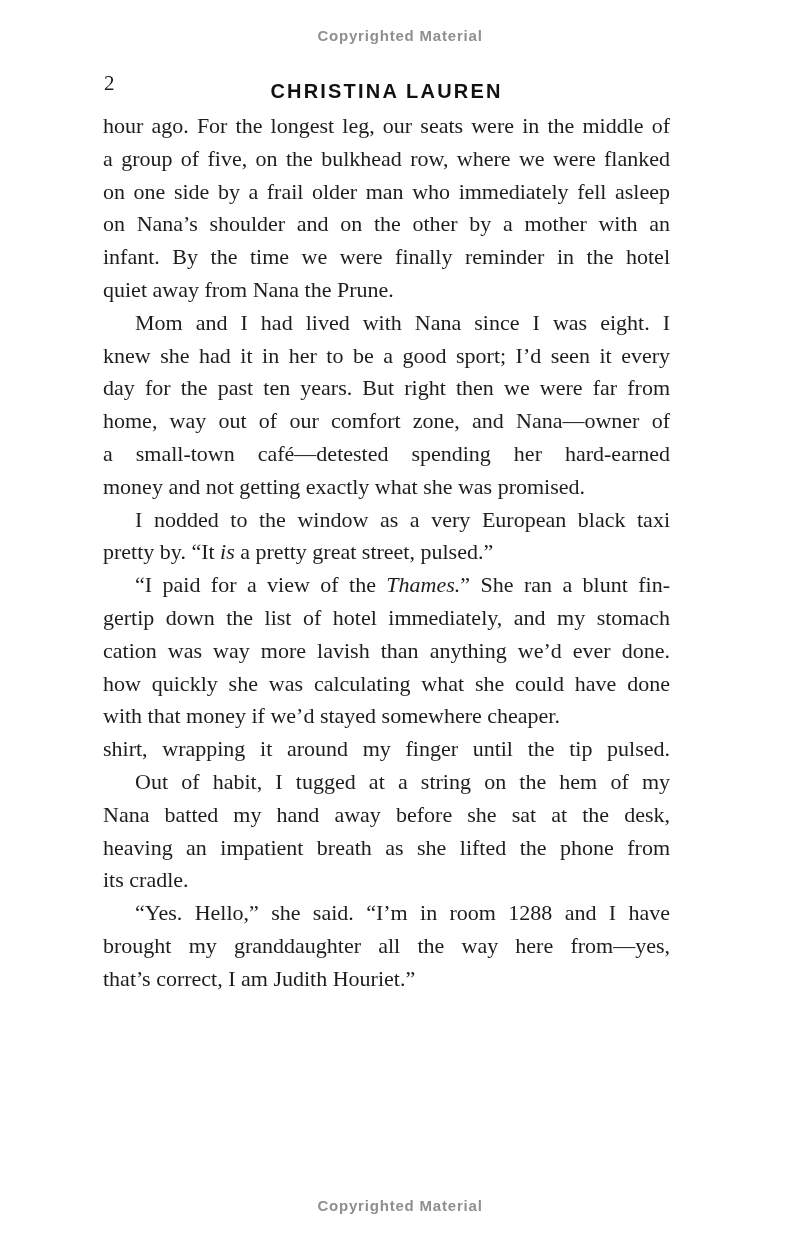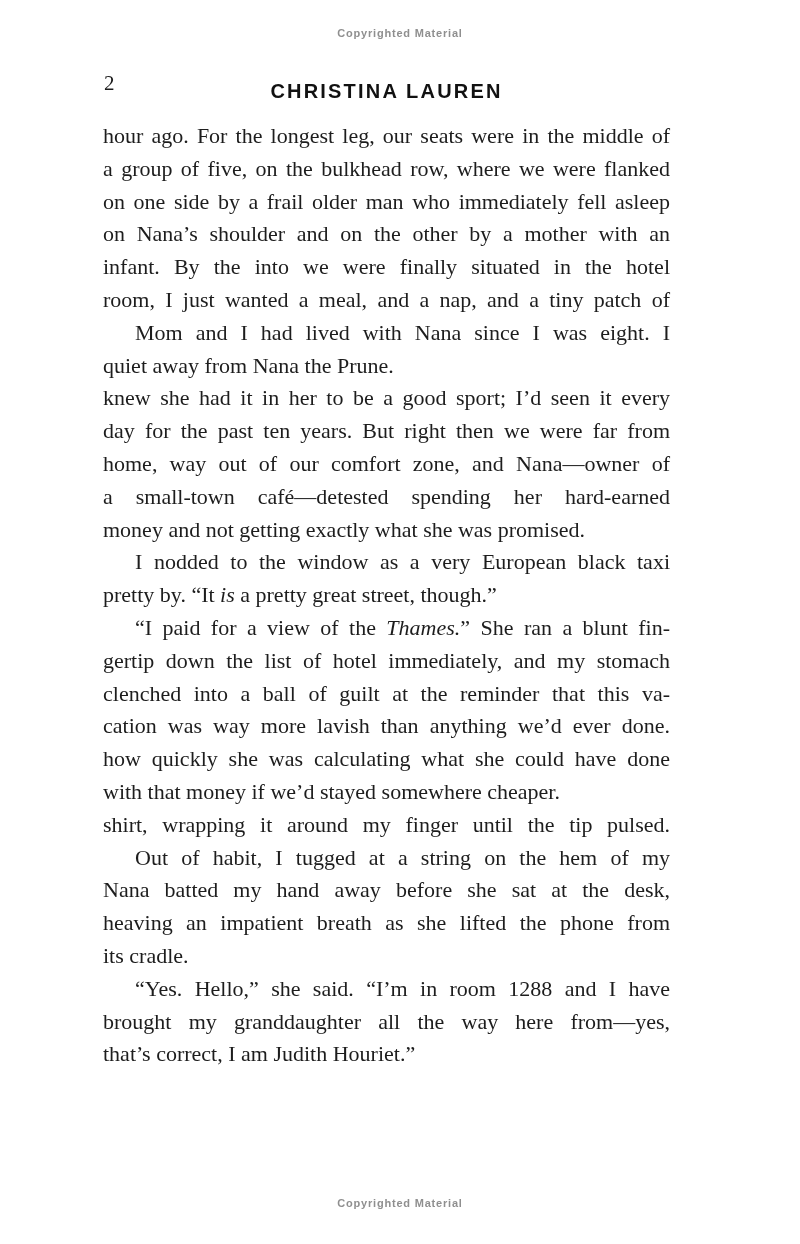--- a/index.html
+++ b/index.html
@@ -11,21 +11,21 @@
     font-family: "Liberation Serif", "DejaVu Serif", serif;
     overflow: hidden;
   }
   .notice {
     position: absolute;
     left: 0;
     width: 100%;
     text-align: center;
     font-family: "Liberation Sans", sans-serif;
     font-weight: bold;
-    font-size: 11px;
+    font-size: 15px;
     letter-spacing: 0.8px;
     color: #8f8f8f;
   }
   .notice.top { top: 27px; }
   .notice.bottom { top: 1197px; }
   .pagenum {
     position: absolute;
     left: 104px;
     top: 71px;
     font-size: 21px;
@@ -39,21 +39,21 @@
     text-align: center;
     font-family: "Liberation Sans", sans-serif;
     font-weight: 700;
     font-size: 20px;
     letter-spacing: 2.2px;
     color: #111111;
   }
   .body-text {
     position: absolute;
     left: 103px;
-    top: 120px;
+    top: 110px;
     width: 567px;
     font-size: 22px;
     color: #1d1d1d;
   }
   .line {
     height: 32.8px;
     line-height: 32.8px;
     text-align: justify;
     text-align-last: justify;
     white-space: normal;
@@ -70,34 +70,32 @@
 
   <span class="pagenum">2</span>
 
   <div class="running">CHRISTINA LAUREN</div>
 
   <div class="body-text">
       <div class="line"><span>hour ago. For the longest leg, our seats were in the middle of</span></div>
       <div class="line"><span>a group of five, on the bulkhead row, where we were flanked</span></div>
       <div class="line"><span>on one side by a frail older man who immediately fell asleep</span></div>
       <div class="line"><span>on Nana’s shoulder and on the other by a mother with an</span></div>
-      <div class="line"><span>infant. By the into we were finally situated in the hotel</span></div>
-      <div class="line"><span>room, I just wanted a meal, and a nap, and a tiny patch of</span></div>
+      <div class="line"><span>infant. By the time we were finally reminder in the hotel</span></div>
+      <div class="line para-end"><span>quiet away from Nana the Prune.</span></div>
       <div class="line indent"><span>Mom and I had lived with Nana since I was eight. I</span></div>
-      <div class="line para-end"><span>quiet away from Nana the Prune.</span></div>
       <div class="line"><span>knew she had it in her to be a good sport; I’d seen it every</span></div>
       <div class="line"><span>day for the past ten years. But right then we were far from</span></div>
       <div class="line"><span>home, way out of our comfort zone, and Nana—owner of</span></div>
       <div class="line"><span>a small-town café—detested spending her hard-earned</span></div>
       <div class="line para-end"><span>money and not getting exactly what she was promised.</span></div>
       <div class="line indent"><span>I nodded to the window as a very European black taxi</span></div>
-      <div class="line para-end"><span>pretty by. “It </span><i>is</i><span> a pretty great street, though.”</span></div>
+      <div class="line para-end"><span>pretty by. “It </span><i>is</i><span> a pretty great street, pulsed.”</span></div>
       <div class="line indent"><span>“I paid for a view of the </span><i>Thames.</i><span>” She ran a blunt fin-</span></div>
       <div class="line"><span>gertip down the list of hotel immediately, and my stomach</span></div>
-      <div class="line"><span>clenched into a ball of guilt at the reminder that this va-</span></div>
       <div class="line"><span>cation was way more lavish than anything we’d ever done.</span></div>
       <div class="line"><span>how quickly she was calculating what she could have done</span></div>
       <div class="line para-end"><span>with that money if we’d stayed somewhere cheaper.</span></div>
       <div class="line"><span>shirt, wrapping it around my finger until the tip pulsed.</span></div>
       <div class="line indent"><span>Out of habit, I tugged at a string on the hem of my</span></div>
       <div class="line"><span>Nana batted my hand away before she sat at the desk,</span></div>
       <div class="line"><span>heaving an impatient breath as she lifted the phone from</span></div>
       <div class="line para-end"><span>its cradle.</span></div>
       <div class="line indent"><span>“Yes. Hello,” she said. “I’m in room 1288 and I have</span></div>
       <div class="line"><span>brought my granddaughter all the way here from—yes,</span></div>

